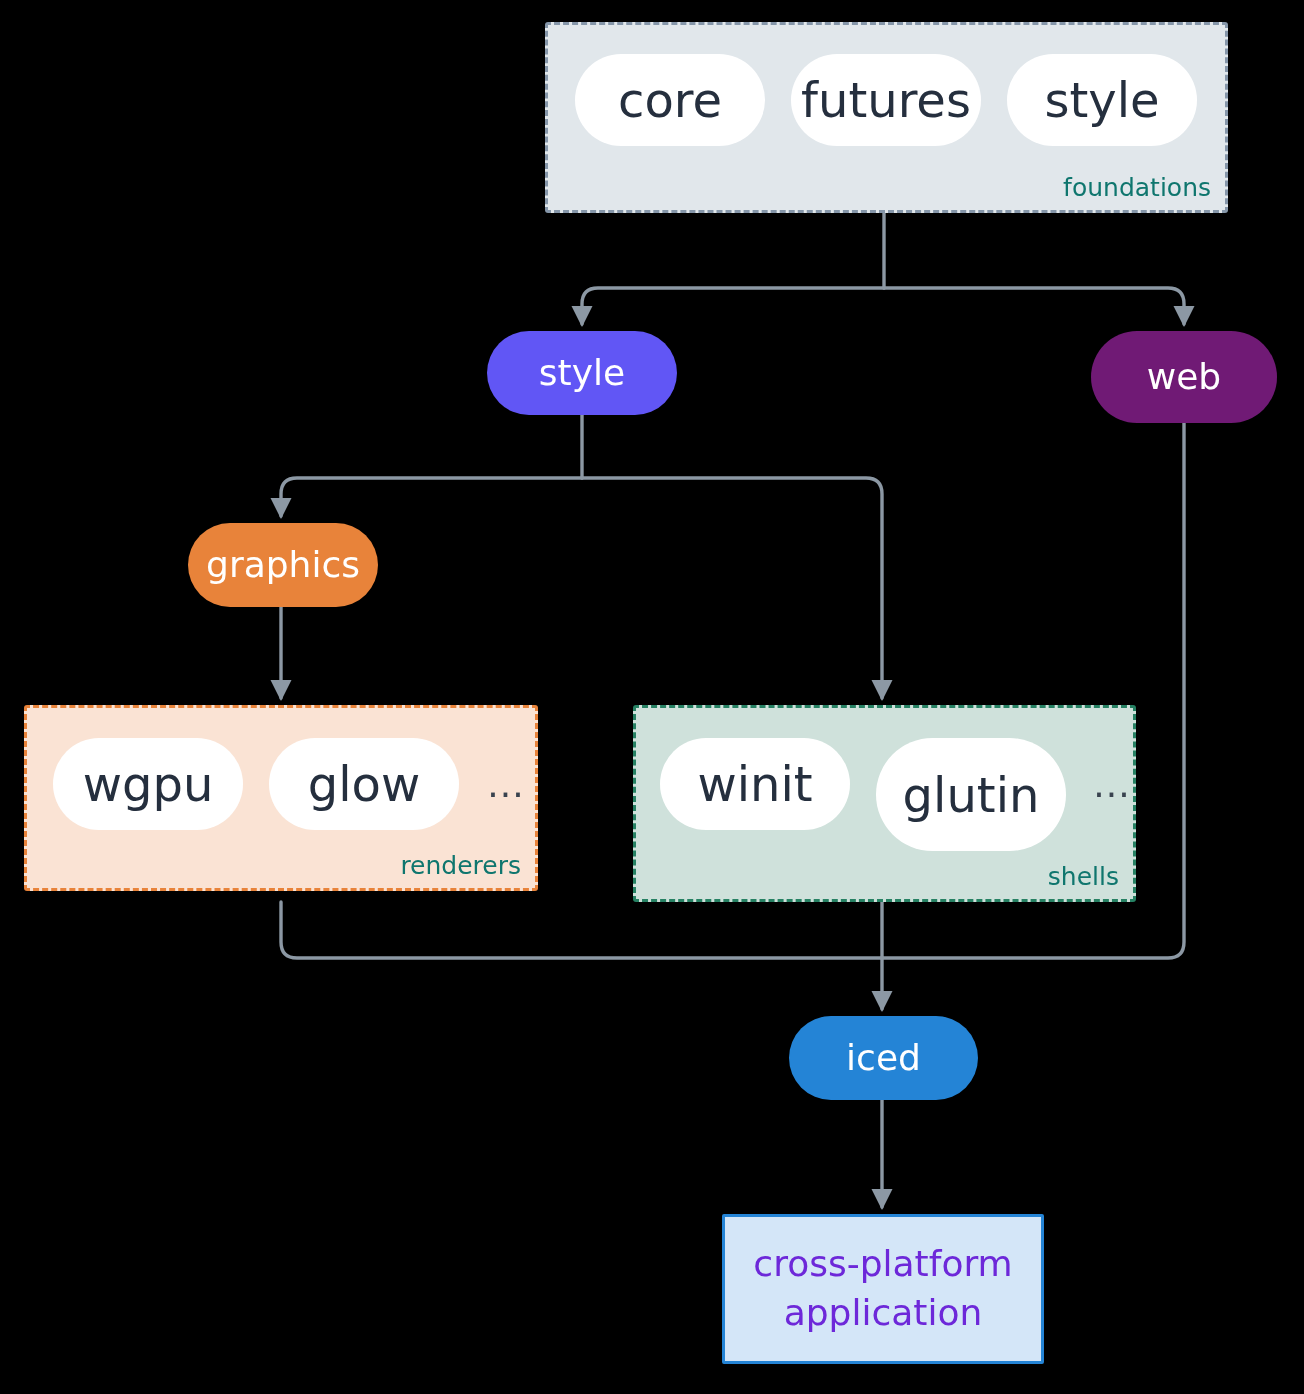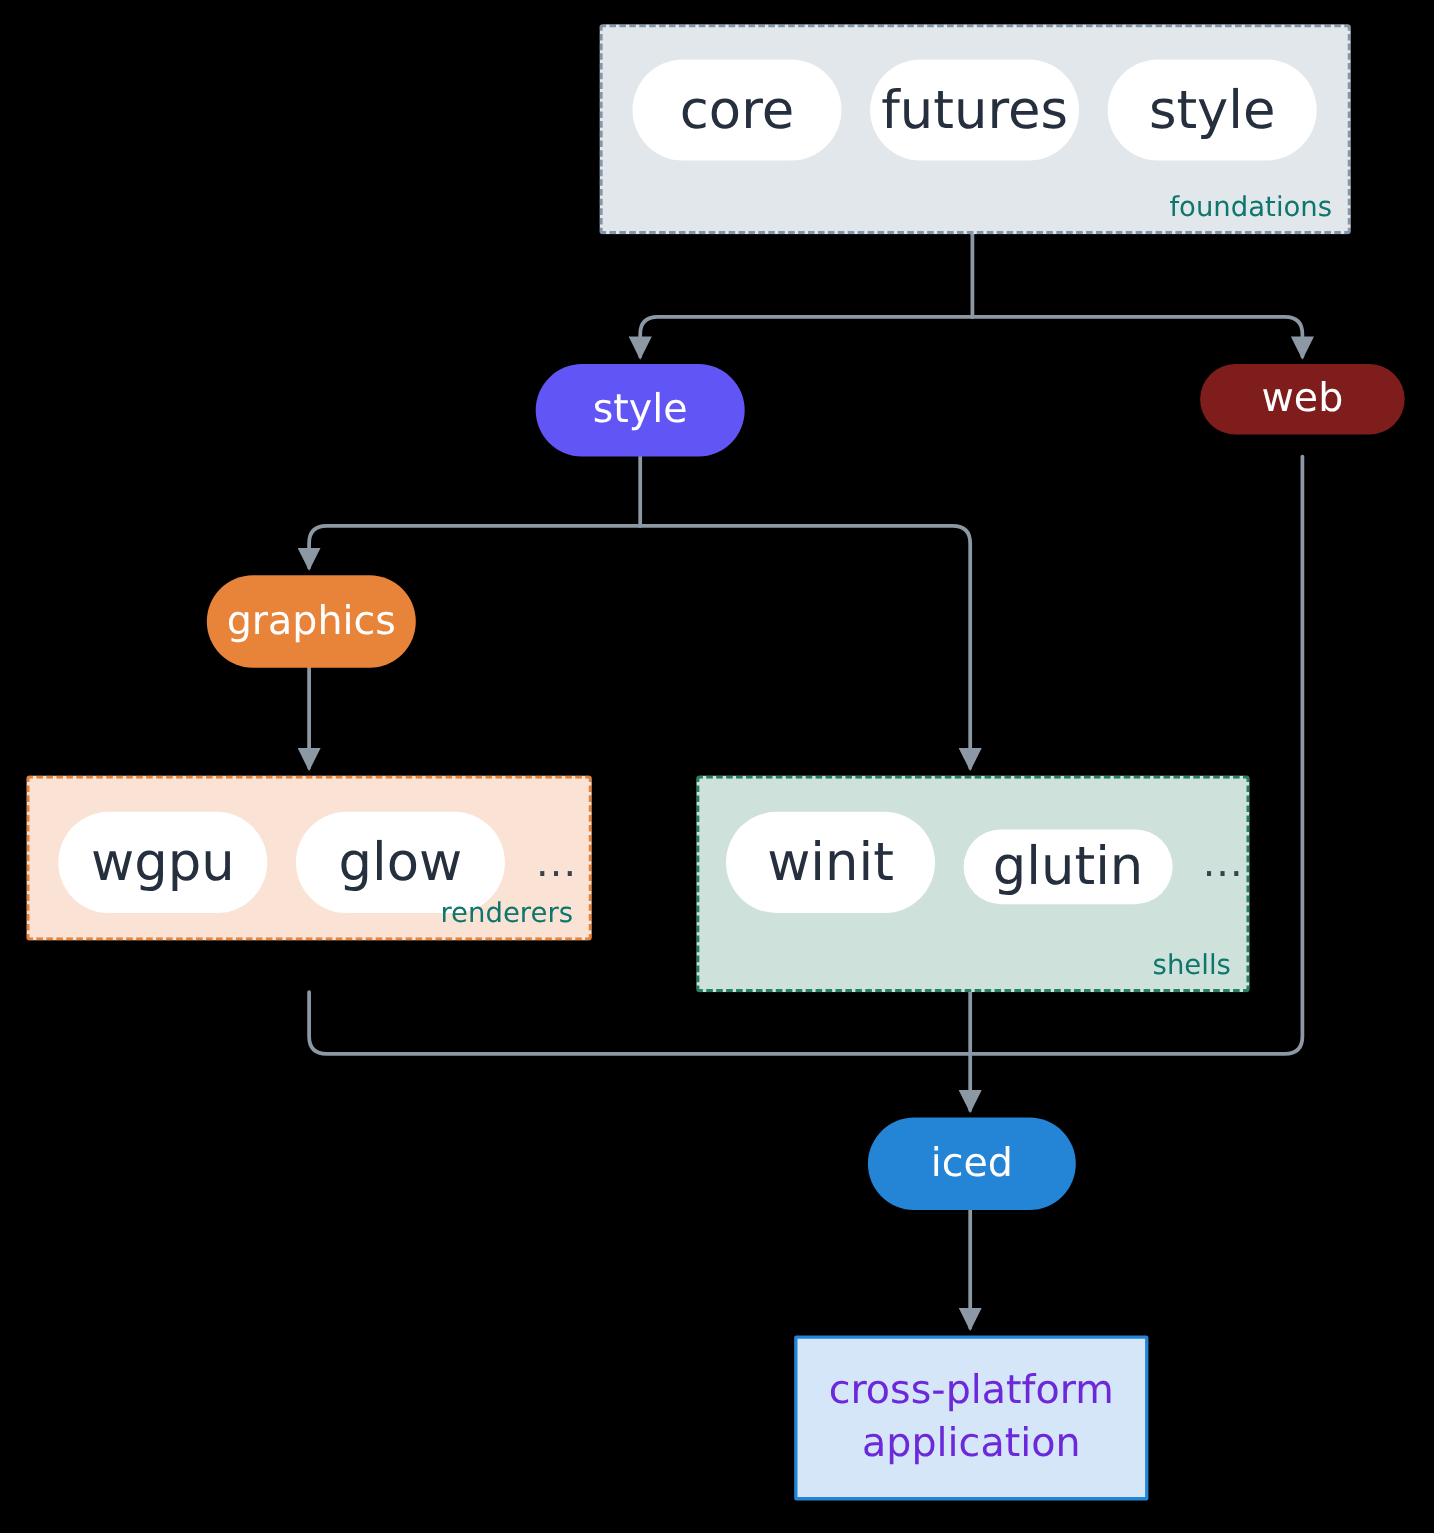--- a/index.html
+++ b/index.html
@@ -49,21 +49,21 @@
     width: 683px;
     height: 191px;
     background: #e1e7eb;
     border-color: #8596a9;
     border-radius: 3px;
   }
   #cluster-renderers {
     left: 24px;
     top: 705px;
     width: 514px;
-    height: 150px;
+    height: 186px;
     background: #fae3d4;
     border-color: #e8833a;
     border-radius: 3px;
   }
   #cluster-shells {
     left: 633px;
     top: 705px;
     width: 503px;
     height: 197px;
     background: #cfe1db;
@@ -110,22 +110,22 @@
     left: 487px;
     top: 331px;
     width: 190px;
     height: 84px;
     background: #6156f5;
   }
   #node-web {
     left: 1091px;
     top: 331px;
     width: 186px;
-    height: 64px;
-    background: #7f1d1d;
+    height: 92px;
+    background: #701a75;
   }
   #node-graphics {
     left: 188px;
     top: 523px;
     width: 190px;
     height: 84px;
     background: #e8833a;
   }
   #node-iced {
     left: 789px;
@@ -193,21 +193,21 @@
 
   <div class="cluster" id="cluster-renderers">
     <div class="pill-white" style="left:26px; top:30px; width:190px; height:92px;">wgpu</div>
     <div class="pill-white" style="left:242px; top:30px; width:190px; height:92px;">glow</div>
     <div class="ellipsis" style="left:455px; top:30px; width:48px; height:92px;">...</div>
     <div class="cluster-label">renderers</div>
   </div>
 
   <div class="cluster" id="cluster-shells">
     <div class="pill-white" style="left:24px; top:30px; width:190px; height:92px;">winit</div>
-    <div class="pill-white" style="left:240px; top:30px; width:190px; height:68px;margin-top:16px;">glutin</div>
+    <div class="pill-white" style="left:240px; top:30px; width:190px; height:113px;">glutin</div>
     <div class="ellipsis" style="left:452px; top:30px; width:48px; height:92px;">...</div>
     <div class="cluster-label">shells</div>
   </div>
 
   <div class="node" id="node-native">style</div>
 
   <div class="node" id="node-web">web</div>
 
   <div class="node" id="node-graphics">graphics</div>
 

